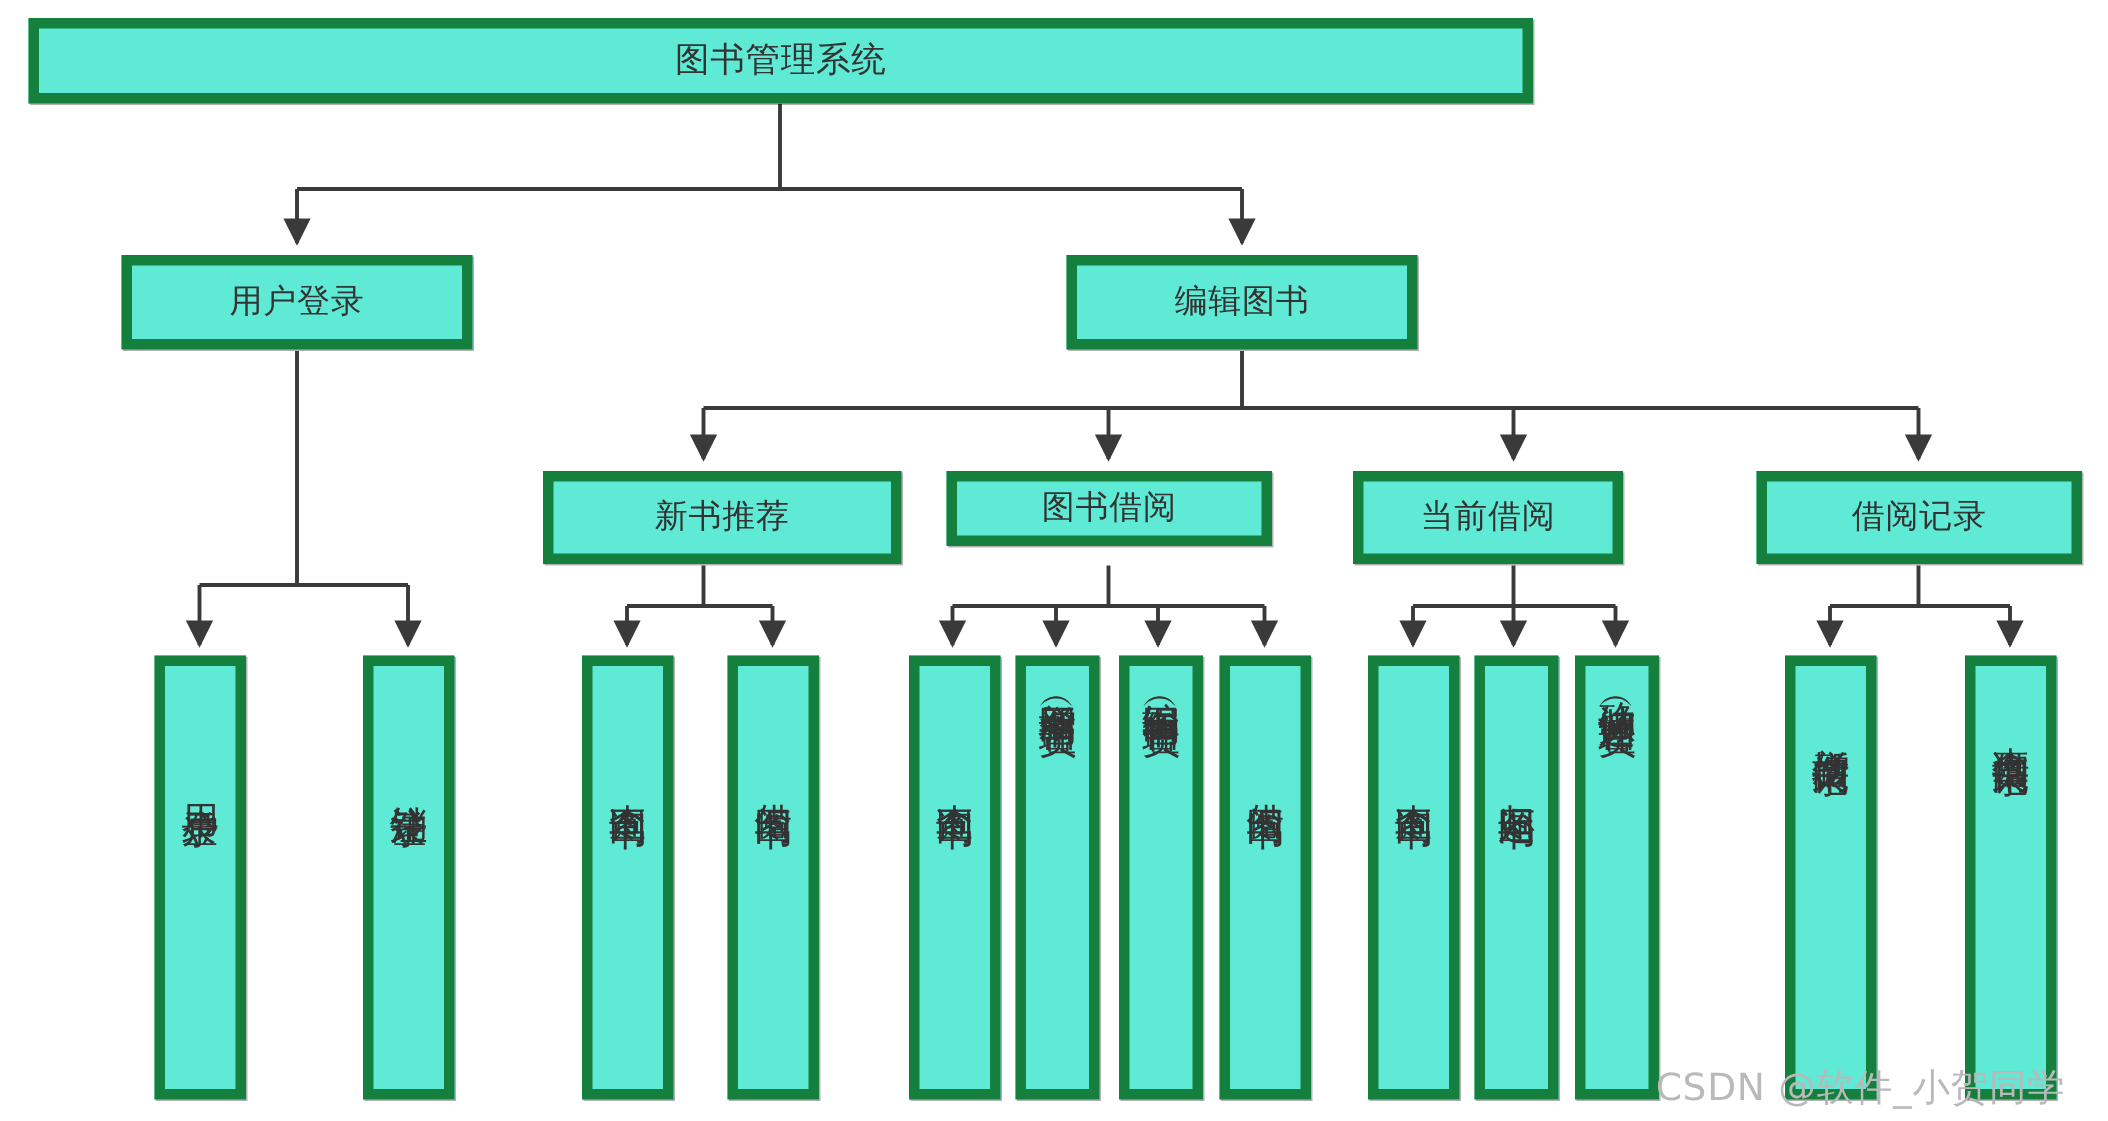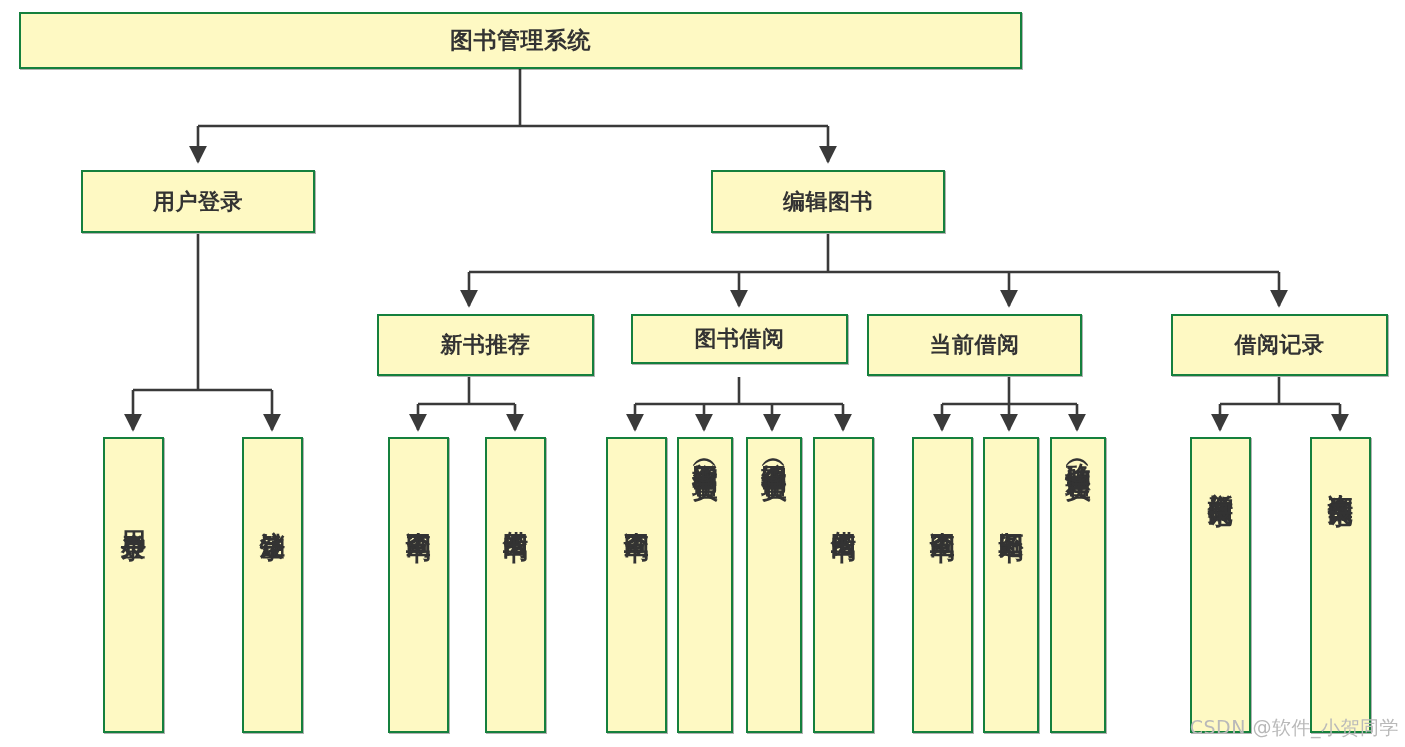--- a/index.html
+++ b/index.html
@@ -25,27 +25,26 @@
     position: absolute;
     left: 0;
     top: 0;
     width: 1405px;
     height: 747px;
     pointer-events: none;
   }
   .node {
     position: absolute;
     box-sizing: border-box;
-    background: #fef9c3;
-    border: 2px solid #15803d;
+    background: #5eead4;
+    border: 7px solid #15803d;
     display: flex;
     align-items: center;
     justify-content: center;
     box-shadow: 1px 1px 0 rgba(0,0,0,0.30);
-    font-weight: bold;
   }
   .node-label {
     color: #333333;
     line-height: 1.18;
     text-align: center;
     white-space: nowrap;
   }
   .node.horizontal .node-label {
     font-size: 22px;
     letter-spacing: 0.5px;
@@ -61,23 +60,23 @@
     writing-mode: vertical-rl;
     text-orientation: upright;
     font-size: 25px;
     letter-spacing: 2px;
     line-height: 1;
     margin: 0 auto;
     white-space: nowrap;
   }
   .watermark {
     position: absolute;
-    right: 6px;
+    right: 28px;
     bottom: 6px;
-    font-size: 19px;
+    font-size: 25px;
     color: #b9b9b9;
     white-space: nowrap;
     letter-spacing: 0.5px;
   }
 </style>
 </head>
 <body>
 
 <div id="diagram-canvas">
 
@@ -135,27 +134,27 @@
     <span class="node-label">图书管理系统</span>
   </div>
 
   <div class="node horizontal" style="left:81px; top:170px; width:234px; height:63px;">
     <span class="node-label">用户登录</span>
   </div>
   <div class="node horizontal" style="left:711px; top:170px; width:234px; height:63px;">
     <span class="node-label">编辑图书</span>
   </div>
 
-  <div class="node horizontal" style="left:377px; top:314px; width:217px; height:62px;">
+  <div class="node horizontal" style="left:362px; top:314px; width:239px; height:62px;">
     <span class="node-label">新书推荐</span>
   </div>
   <div class="node horizontal" style="left:631px; top:314px; width:217px; height:50px;">
     <span class="node-label">图书借阅</span>
   </div>
-  <div class="node horizontal" style="left:867px; top:314px; width:215px; height:62px;">
+  <div class="node horizontal" style="left:902px; top:314px; width:180px; height:62px;">
     <span class="node-label">当前借阅</span>
   </div>
   <div class="node horizontal" style="left:1171px; top:314px; width:217px; height:62px;">
     <span class="node-label">借阅记录</span>
   </div>
 
   <div class="node vertical" style="left:103px; top:437px; width:61px; height:296px; padding-top:72px;">
     <span class="node-label">用户登录</span>
   </div>
   <div class="node vertical" style="left:242px; top:437px; width:61px; height:296px; padding-top:72px;">

